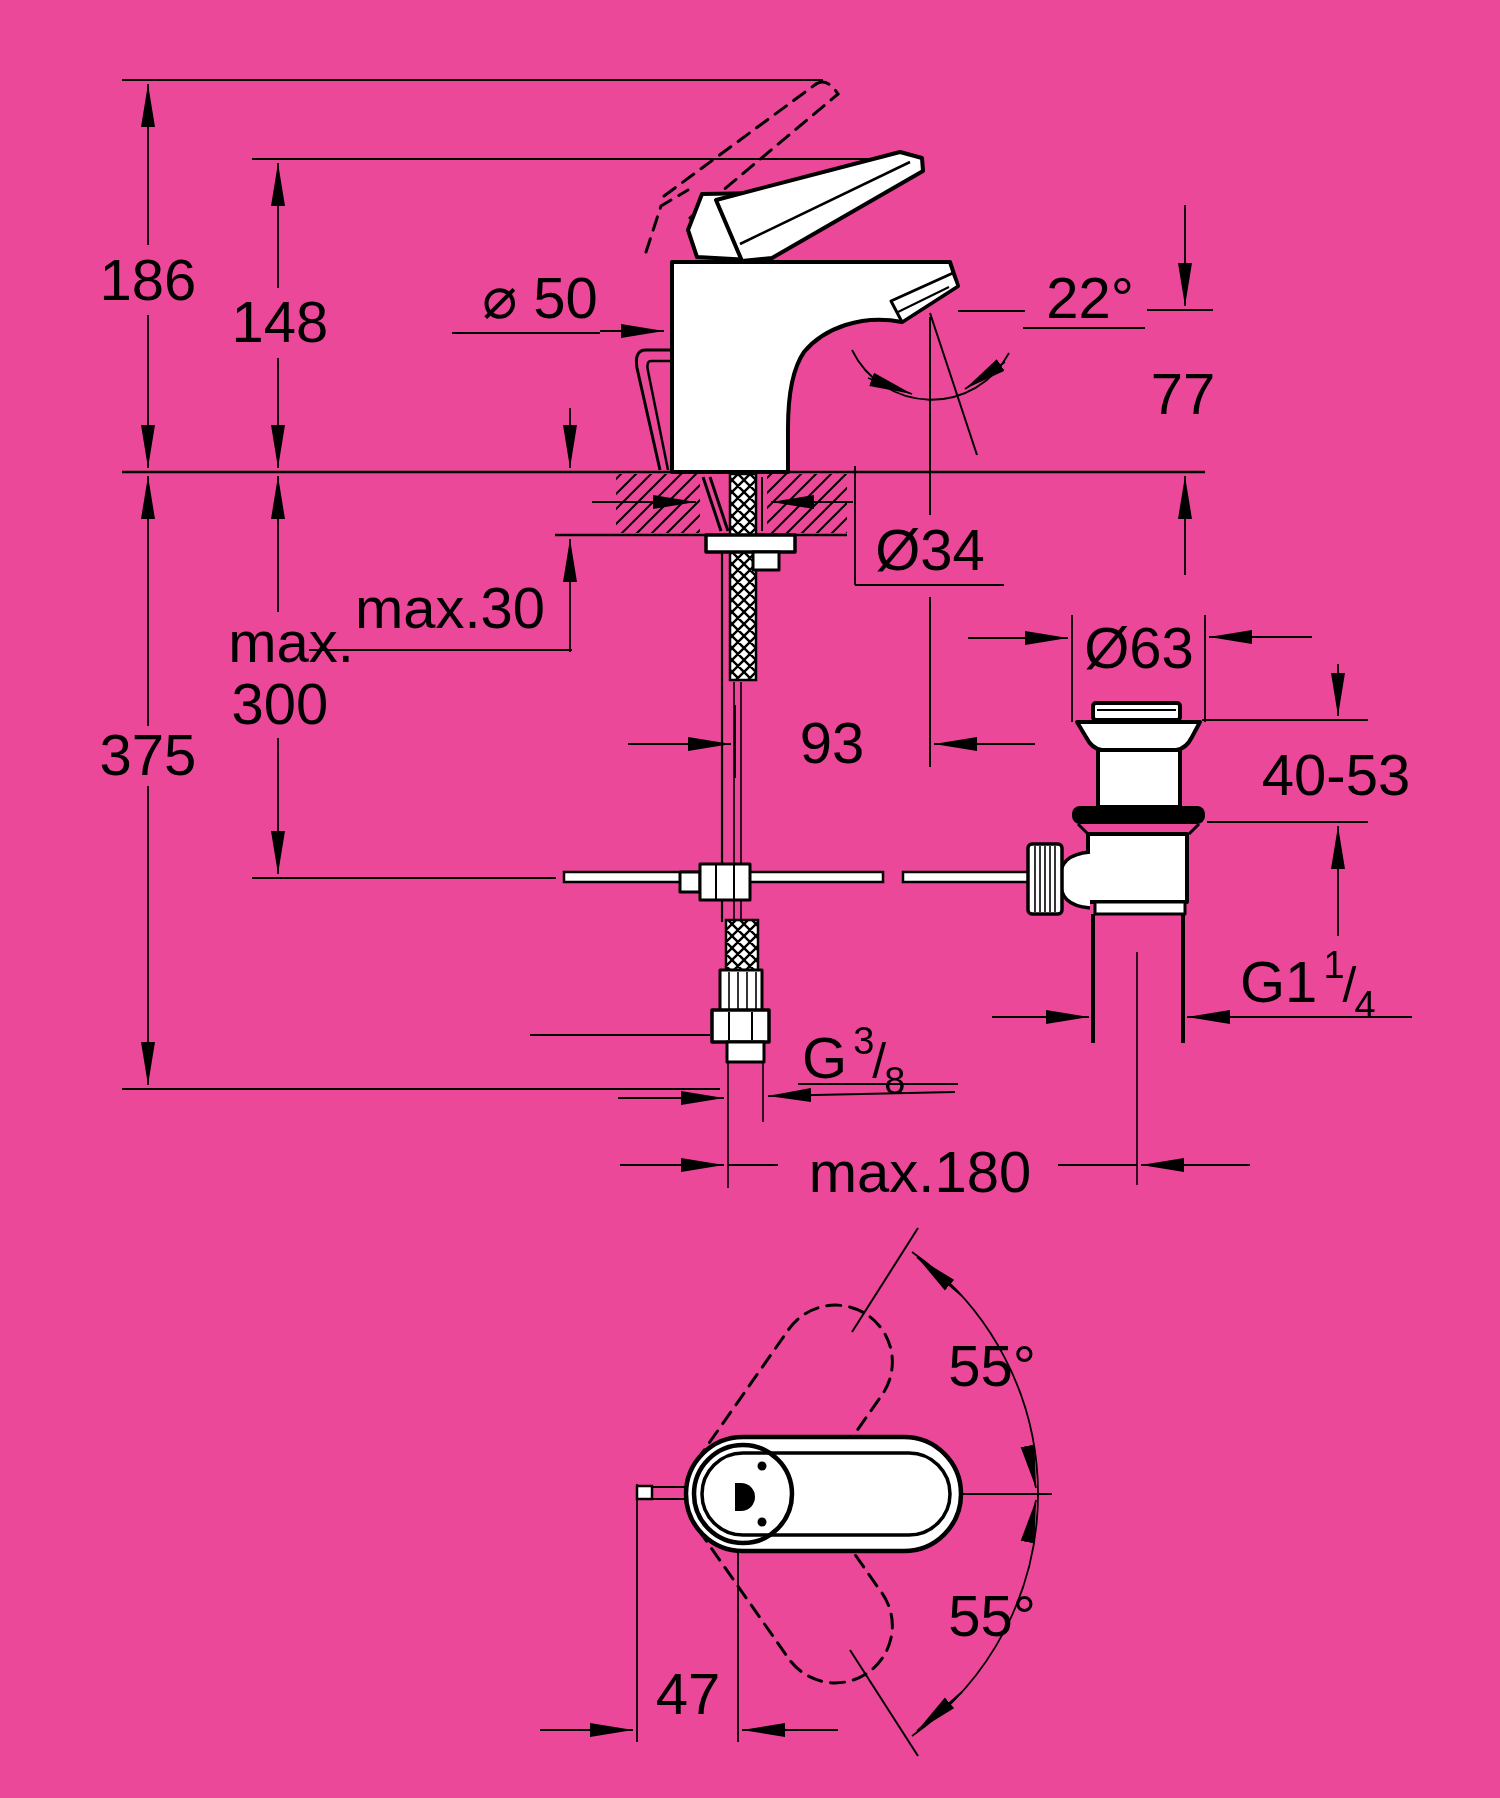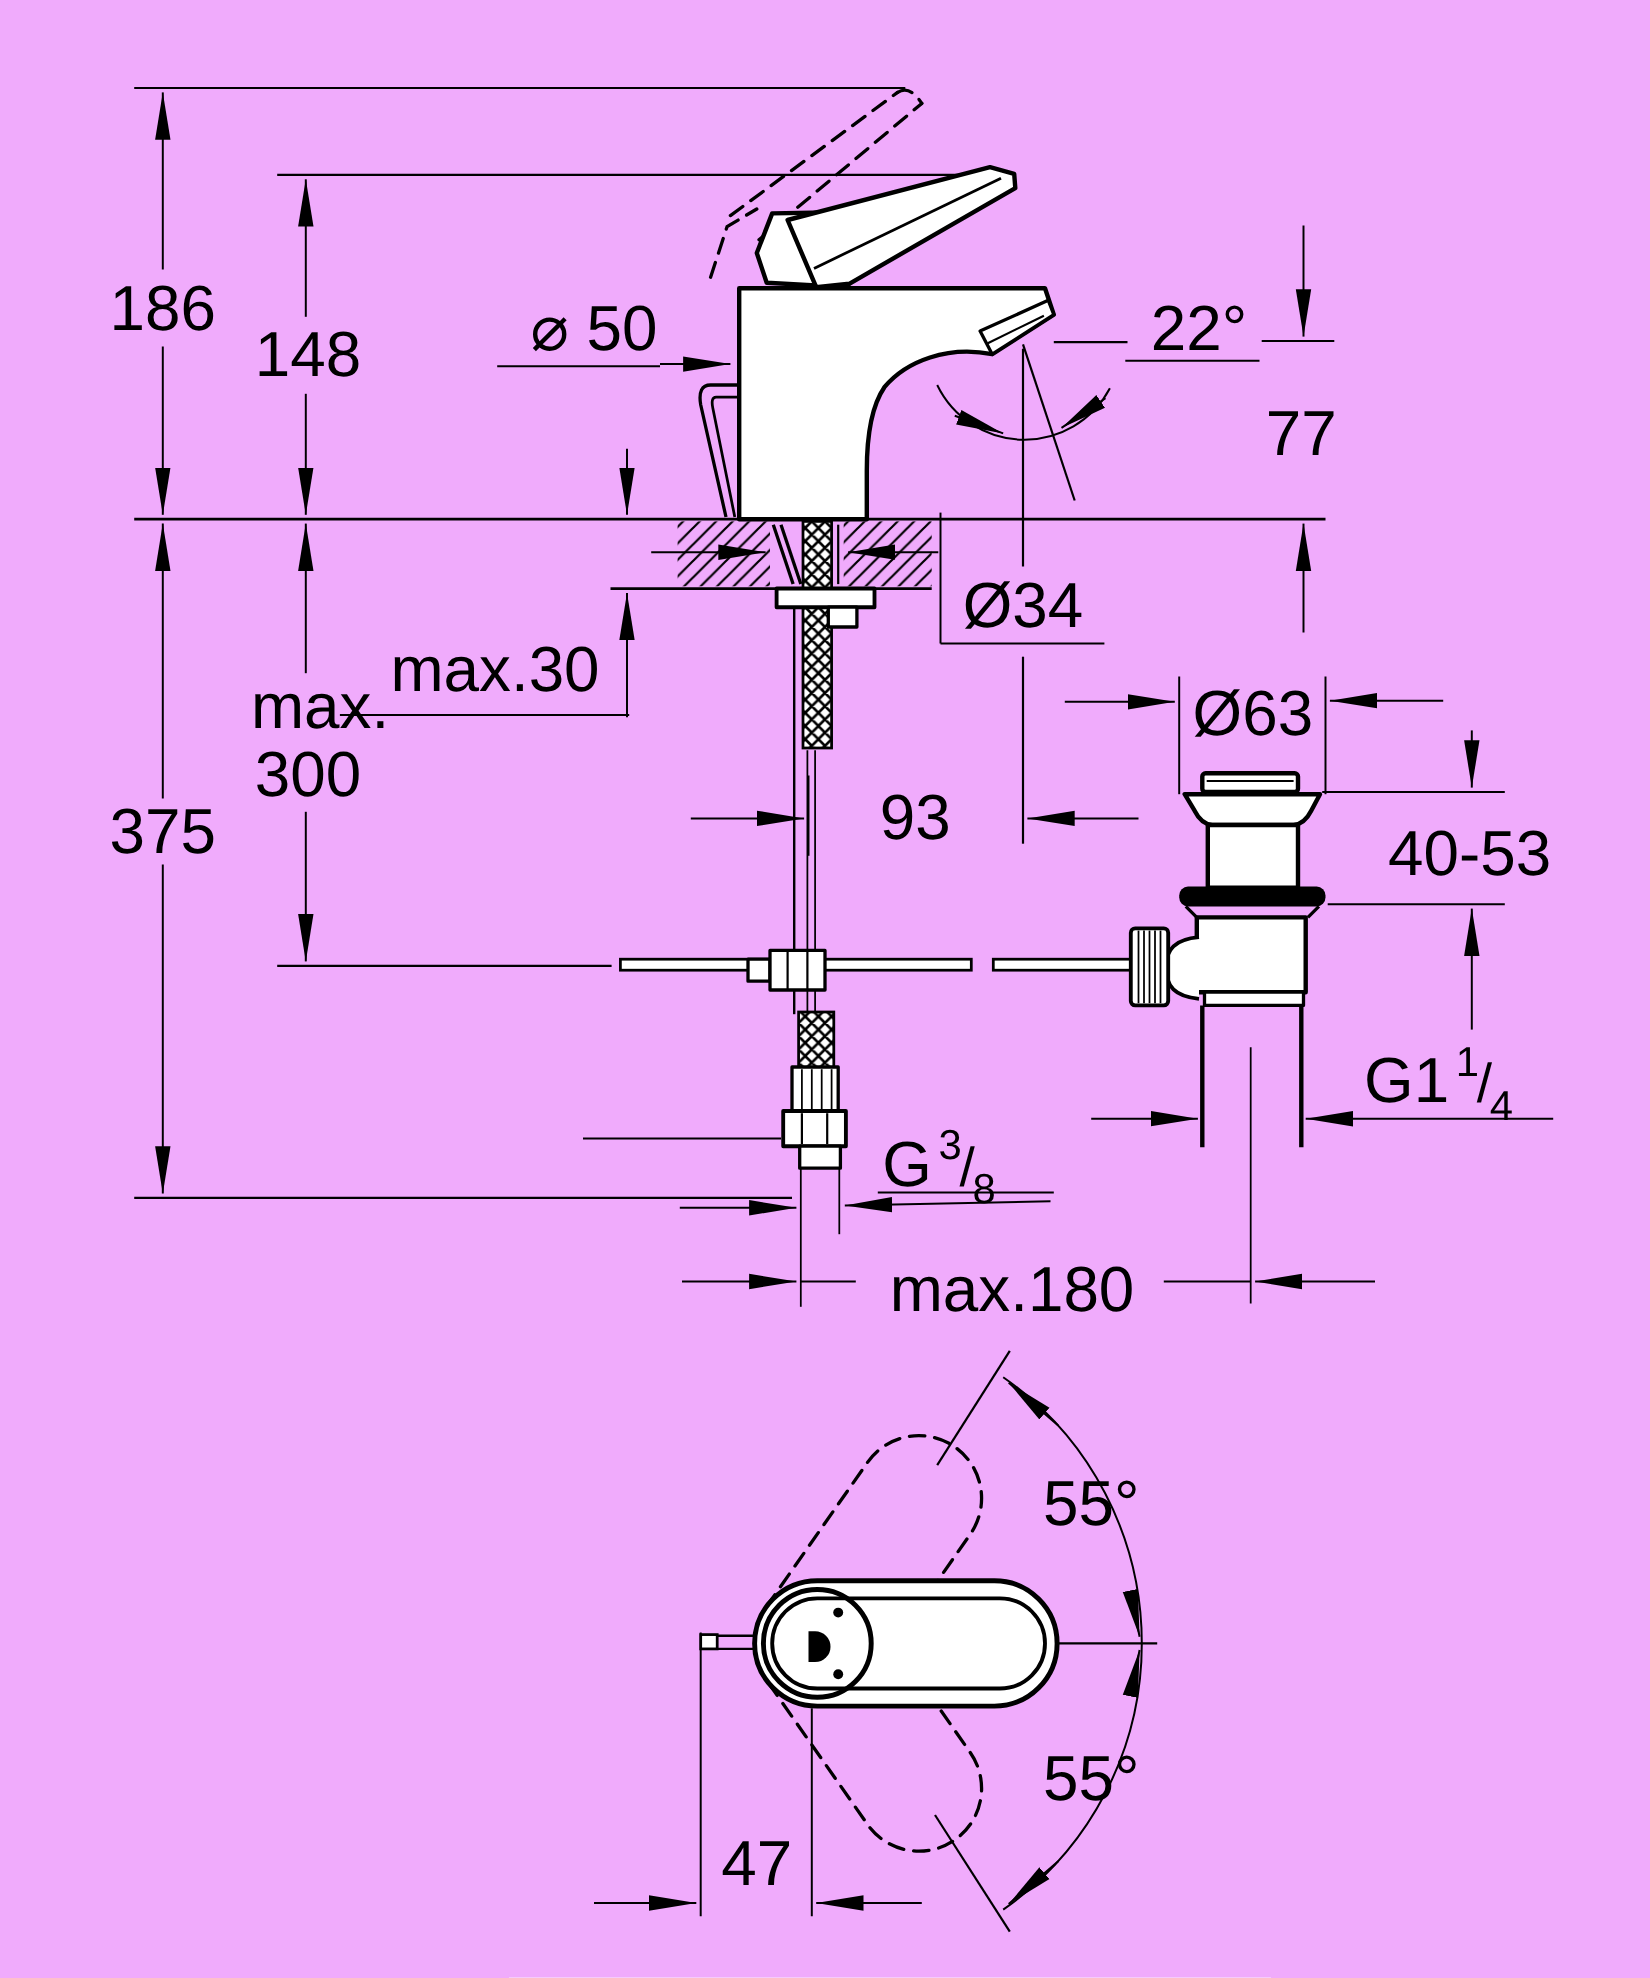--- a/index.html
+++ b/index.html
@@ -1,16 +1,16 @@
 <!DOCTYPE html>
 <html><head>
 <meta charset="utf-8">
 <style>
   html,body { margin:0; padding:0; background:#ffffff; }
-  .canvas { width:1500px; height:1798px; background:#f0abfc; position:relative; }
+  .canvas { width:1500px; height:1798px; background:#ec4899; position:relative; }
   svg { display:block; }
   text { font-family:"Liberation Sans","DejaVu Sans",sans-serif; fill:#000; }
   .txt { font-size:58px; }
   .sup { font-size:38px; }
   .slash { font-size:50px; }
   .mid { text-anchor:middle; }
   .ln   { stroke:#000; stroke-width:2;   fill:none; }
   .ln25 { stroke:#000; stroke-width:2.5; fill:none; }
   .ln3  { stroke:#000; stroke-width:3;   fill:none; }
   .ln16 { stroke:#000; stroke-width:1.6; fill:none; }

